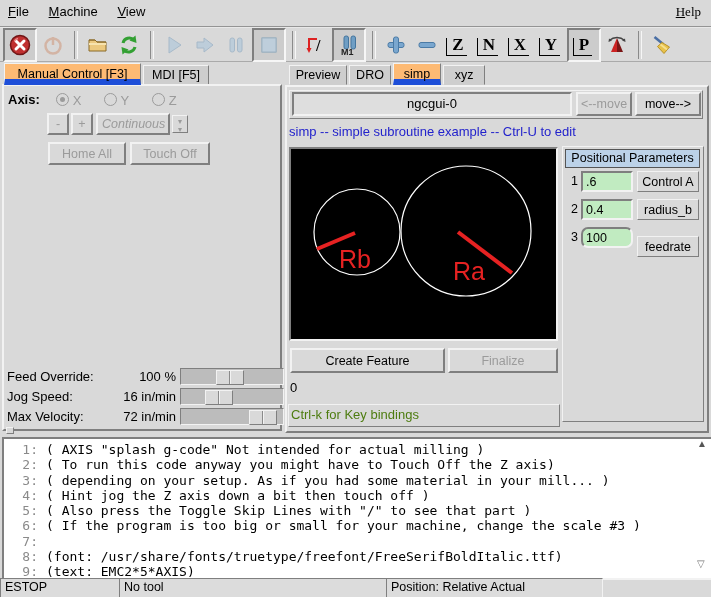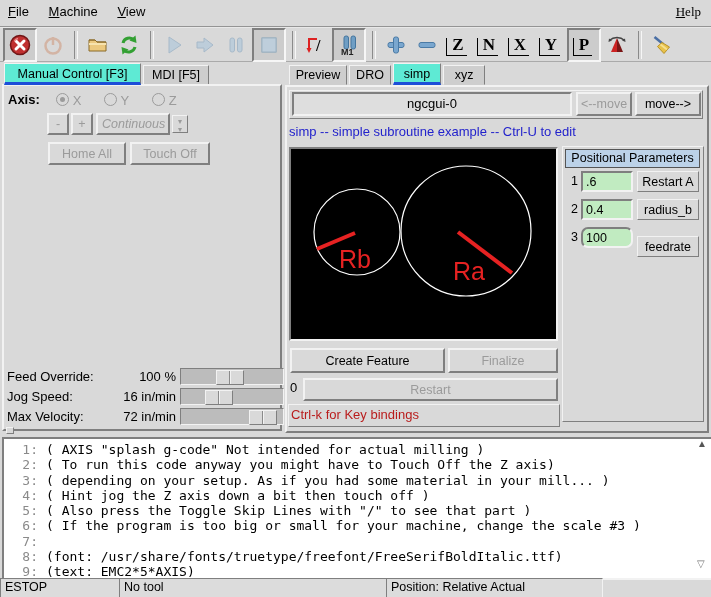--- a/index.html
+++ b/index.html
@@ -26,21 +26,21 @@
   .tsep{width:2px;height:28px;border-left:1px solid #8a8a8a;border-right:1px solid #f6f6f6;
         margin:0 5px;flex:0 0 auto;}
   .dis{opacity:.45;}
   .letterbtn{font-family:"Liberation Serif",serif;font-weight:bold;font-size:17px;line-height:1;}
   .lmark{position:relative;padding:0 2px;}
   .lmark::before{content:"";position:absolute;left:-4px;top:2px;bottom:-2px;border-left:1px solid #000;}
   .lmark::after{content:"";position:absolute;left:-4px;right:-1px;bottom:-3px;border-bottom:1px solid #000;}
   
   .tab{position:absolute;text-align:center;font-size:12.5px;cursor:default;
        border:1px solid;border-color:#f2f2f2 #7f7f7f transparent #f2f2f2;background:#cecece;}
-  .tab.sel{background:#5eead4;z-index:5;border-bottom:3px solid #1d4ed8;}
+  .tab.sel{background:#fdba74;z-index:5;border-bottom:6px solid #1d4ed8;}
   
   .dim{color:#9b9b9b;}
   .radio{display:inline-block;width:11px;height:11px;border-radius:50%;
          border:1px solid #9b9b9b;background:#d9d9d9;vertical-align:-1px;position:relative;}
   .radio.on::after{content:"";position:absolute;left:3px;top:3px;width:5px;height:5px;
          border-radius:50%;background:#9b9b9b;}
   .btnlabel{display:flex;align-items:center;justify-content:center;font-size:12.5px;}
   .trough{background:#bcbcbc;border:1px solid;border-color:#7f7f7f #f2f2f2 #f2f2f2 #7f7f7f;}
   .shandle{position:absolute;top:1px;width:26px;height:13px;background:#d9d9d9;
            border:1px solid;border-color:#f2f2f2 #7f7f7f #7f7f7f #f2f2f2;}
@@ -278,38 +278,37 @@
       <text x="162" y="131" fill="#e62222" font-size="25" font-family="Liberation Sans,sans-serif">Ra</text>
     </svg>
   </div>
 
   <div class="abs raised1" style="left:562px;top:146px;width:142px;height:276px;"></div>
   <div class="abs" style="left:565px;top:149px;width:135px;height:19px;background:#bcd2e8;border:1px solid #555;
        text-align:center;font-size:12.5px;line-height:17px;">Positional Parameters</div>
 
   <span class="abs" style="left:564px;top:174px;width:14px;text-align:right;font-size:12.5px;">1</span>
   <div class="abs pentry" style="left:581px;top:171px;width:52px;height:21px;">.6</div>
-  <div class="abs pname" style="left:637px;top:171px;width:62px;height:21px;">Restart A</div>
+  <div class="abs pname" style="left:637px;top:171px;width:62px;height:21px;">Control A</div>
 
   <span class="abs" style="left:564px;top:202px;width:14px;text-align:right;font-size:12.5px;">2</span>
   <div class="abs pentry" style="left:581px;top:199px;width:52px;height:21px;">0.4</div>
   <div class="abs pname" style="left:637px;top:199px;width:62px;height:21px;">radius_b</div>
 
   <span class="abs" style="left:564px;top:230px;width:14px;text-align:right;font-size:12.5px;">3</span>
   <div class="abs pentry" style="left:581px;top:227px;width:52px;height:21px;border-radius:7px;">100</div>
   <div class="abs pname" style="left:637px;top:227px;width:62px;height:21px;margin-top:9px;">feedrate</div>
 
   <div class="abs raised btnlabel" style="left:290px;top:348px;width:155px;height:25px;">Create Feature</div>
   <div class="abs raised btnlabel dim" style="left:448px;top:348px;width:110px;height:25px;">Finalize</div>
 
   <span class="abs" style="left:290px;top:380px;">0</span>
-  <div class="abs raised btnlabel dim" style="left:303px;top:378px;width:255px;height:23px;">Restart</div>
 
   <div class="abs raised1" style="left:288px;top:404px;width:272px;height:23px;">
-    <span style="position:absolute;left:2px;top:2px;color:#b91c1c;">Ctrl-k for Key bindings</span>
+    <span style="position:absolute;left:2px;top:2px;color:#4d7c0f;">Ctrl-k for Key bindings</span>
   </div>
 
   <div id="gcode">
     <div style="padding-top:3px;">
       <div class="gline"><span class="gnum">1:</span><span class="gtext">( AXIS "splash g-code" Not intended for actual milling )</span></div>
       <div class="gline"><span class="gnum">2:</span><span class="gtext">( To run this code anyway you might have to Touch Off the Z axis)</span></div>
       <div class="gline"><span class="gnum">3:</span><span class="gtext">( depending on your setup. As if you had some material in your mill... )</span></div>
       <div class="gline"><span class="gnum">4:</span><span class="gtext">( Hint jog the Z axis down a bit then touch off )</span></div>
       <div class="gline"><span class="gnum">5:</span><span class="gtext">( Also press the Toggle Skip Lines with "/" to see that part )</span></div>
       <div class="gline"><span class="gnum">6:</span><span class="gtext">( If the program is too big or small for your machine, change the scale #3 )</span></div>

